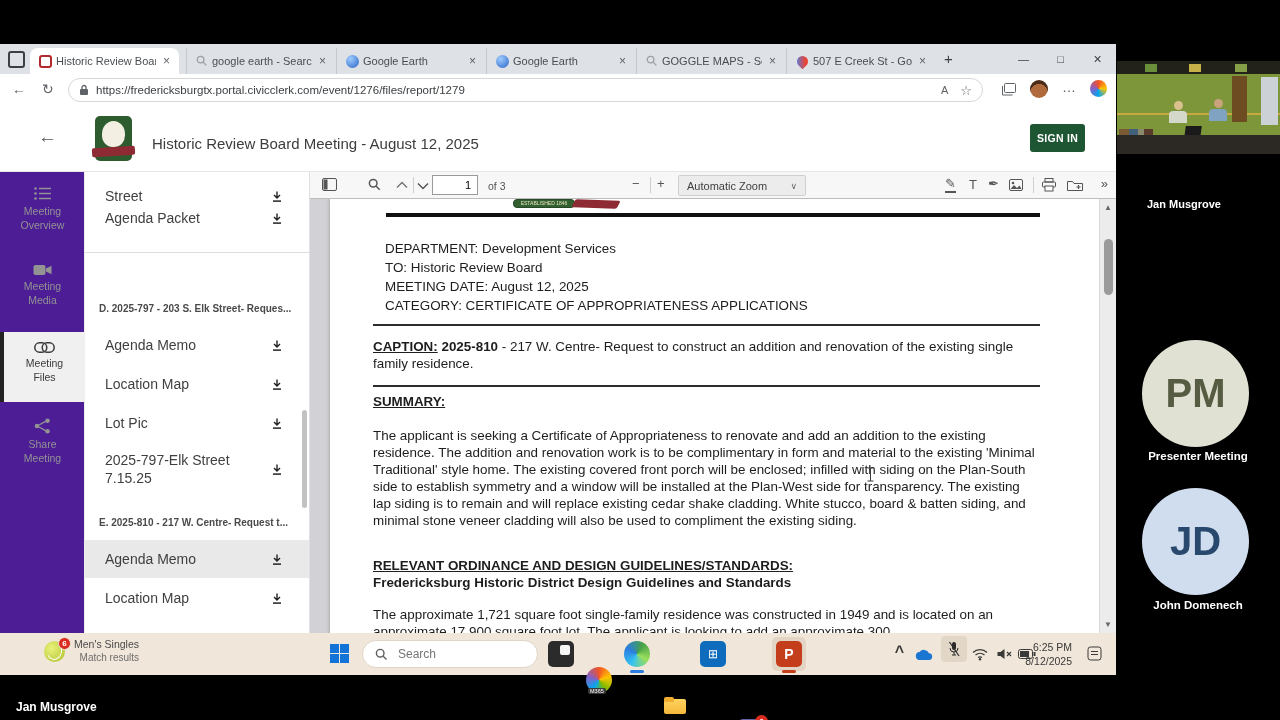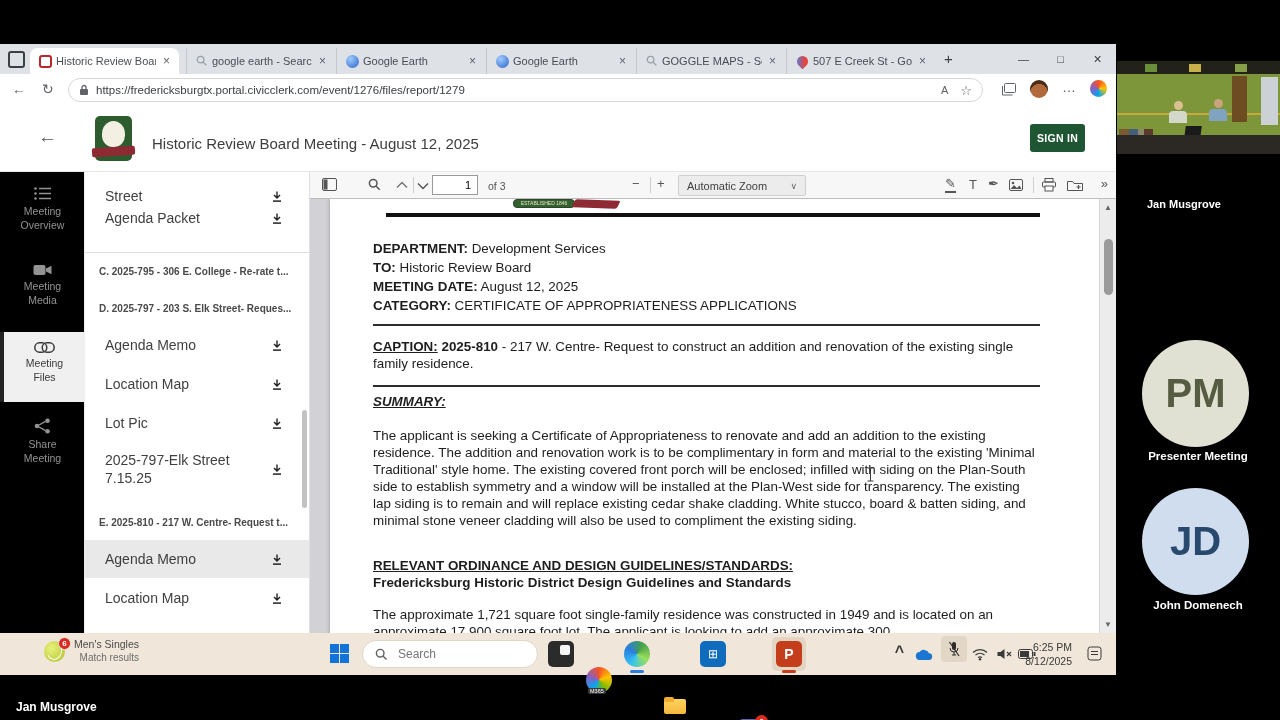--- a/index.html
+++ b/index.html
@@ -39,21 +39,21 @@
   .portal-header{position:absolute;left:0;top:62px;width:100%;height:66px;background:#fff;border-bottom:1px solid #e6e6e6;}
   .ph-back{position:absolute;left:38px;top:20px;font-size:19px;color:#555;}
   .ph-logo{position:absolute;left:95px;top:10px;width:37px;height:45px;background:#2d5c2f;border-radius:5px;}
   .ph-logo::before{content:"";position:absolute;left:7px;top:5px;width:23px;height:26px;background:#f3efe2;border-radius:50% 50% 45% 45%;}
   .ph-logo::after{content:"";position:absolute;left:-3px;bottom:5px;width:43px;height:9px;background:#8e2a33;border-radius:2px;transform:rotate(-4deg);}
   .ph-title{position:absolute;left:152px;top:29px;font-size:15px;color:#3d3d3d;}
   .signin{position:absolute;right:31px;top:18px;width:55px;height:28px;background:#1e5634;color:#fff;
           font-size:10.5px;font-weight:bold;display:flex;align-items:center;justify-content:center;border-radius:3px;letter-spacing:.3px;}
 
   .portal-body{position:absolute;left:0;top:128px;width:100%;height:461px;}
-  .nav-rail{position:absolute;left:0;top:0;width:85px;height:100%;background:#000000;border-right:1px solid #ececec;}
+  .nav-rail{position:absolute;left:0;top:0;width:85px;height:100%;background:#4c1d95;border-right:1px solid #ececec;}
   .nav-item{position:absolute;left:0;width:85px;text-align:center;color:#939393;font-size:10.5px;line-height:14px;padding-top:4px;}
   .nav-item svg{display:block;margin:0 auto 3px;}
   .nav-item.active{background:#f0f0f0;color:#3a3a3a;border-left:4px solid #222;padding-left:0;}
 
   .file-panel{position:absolute;left:85px;top:0;width:225px;height:100%;background:#fff;border-right:1px solid #e0e0e0;}
   .frow{position:absolute;left:0;width:100%;display:flex;align-items:center;padding:0 26px 0 20px;}
   .frow .flabel{flex:1;font-size:14px;color:#3f3f3f;}
   .frow.small{padding-left:14px;padding-right:10px;}
   .frow.small .flabel{font-size:10px;font-weight:bold;color:#4a4a4a;white-space:nowrap;overflow:hidden;}
   .frow.selected{background:#e9e9e9;}
@@ -76,25 +76,25 @@
   .pdf-canvas{position:absolute;left:0;top:27px;width:100%;height:434px;background:#d2d2d6;overflow:hidden;}
   .pdf-page{position:absolute;left:20px;top:0;width:769px;height:440px;background:#fff;box-shadow:0 0 4px rgba(0,0,0,.3);
             padding:0 59px 0 43px;color:#1d1d1d;}
   .doc{font-size:13.4px;line-height:17px;}
   .est-banner{position:absolute;left:183px;top:0;width:62px;height:9px;background:#33602f;border:1px solid #27492a;border-radius:4px;
               color:#e8e3c8;font-size:5px;line-height:7px;text-align:center;overflow:hidden;white-space:nowrap;}
   .est-ribbon{position:absolute;left:243px;top:1px;width:46px;height:8px;background:#8e2a33;border-radius:2px;transform:skewX(-25deg) rotate(2deg);}
   .black-rule{margin:14px 0 0 13px;width:654px;height:4px;background:#101010;}
   .fields{margin-top:22px;}
   .fieldline{line-height:19px;}
-  .fieldline b{font-weight:bold;}
+  .fieldline b{font-weight:normal;margin-left:12px;}
   .thin-rule{margin:9px 0 0 0;border:0;border-top:2px solid #2c2c2c;width:667px;}
   .cap-block{margin-top:12px;}
   .h-ul{font-weight:bold;text-decoration:underline;}
-  .sum-head{margin-top:6px;font-style:italic;}
+  .sum-head{margin-top:6px;}
   .para{margin-top:17px;}
   .ord-block{margin-top:28px;font-weight:bold;}
   .body2{margin-top:15px;}
   .pdf-scroll{position:absolute;right:0;top:0;width:17px;height:100%;background:#ececec;border-left:1px solid #d8d8d8;}
   .pdf-scroll .arr{position:absolute;left:0;width:100%;text-align:center;font-size:8px;color:#666;}
   .pdf-thumb{position:absolute;left:4px;top:40px;width:9px;height:56px;background:#9b9b9b;border-radius:5px;}
   .ibeam{position:absolute;left:556px;top:268px;color:#333;}
 
   
   .video{position:absolute;left:1117px;top:61px;width:163px;height:93px;background:#1c1c15;overflow:hidden;}
@@ -286,23 +286,20 @@
             </svg>
         </div>
         <div class="frow" style="top:28px;height:36px">
           <span class="flabel">Agenda Packet</span>
           <svg width="12" height="13" viewBox="0 0 12 12">
               <path d="M6 1v6M3 4.6L6 7.6 9 4.6" stroke="#222" stroke-width="1.4" fill="none"></path>
               <path d="M2 10.6h8" stroke="#222" stroke-width="1.5"></path>
             </svg>
         </div>
         <div class="fdivider"></div>
-        <div class="frow small" style="top:84px;height:30px">
-          <span class="flabel">C. 2025-795 - 306 E. College - Re-rate t...</span>
-        </div>
         <div class="frow small" style="top:121px;height:30px">
           <span class="flabel">D. 2025-797 - 203 S. Elk Street- Reques...</span>
         </div>
         <div class="frow" style="top:156px;height:34px">
           <span class="flabel">Agenda Memo</span>
           <svg width="12" height="13" viewBox="0 0 12 12">
               <path d="M6 1v6M3 4.6L6 7.6 9 4.6" stroke="#222" stroke-width="1.4" fill="none"></path>
               <path d="M2 10.6h8" stroke="#222" stroke-width="1.5"></path>
             </svg>
         </div>

